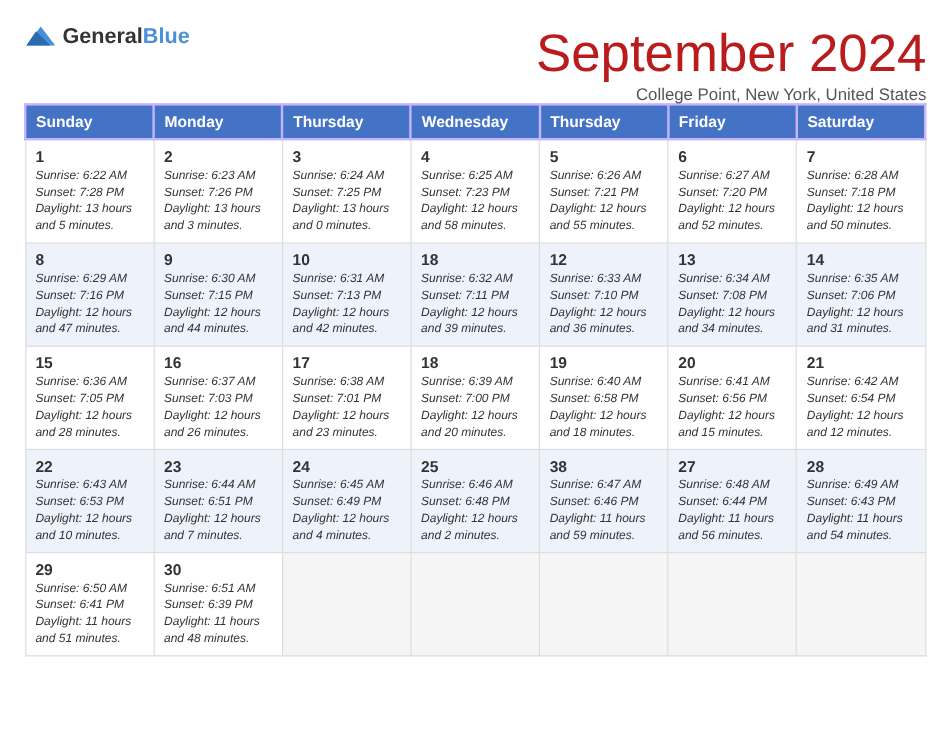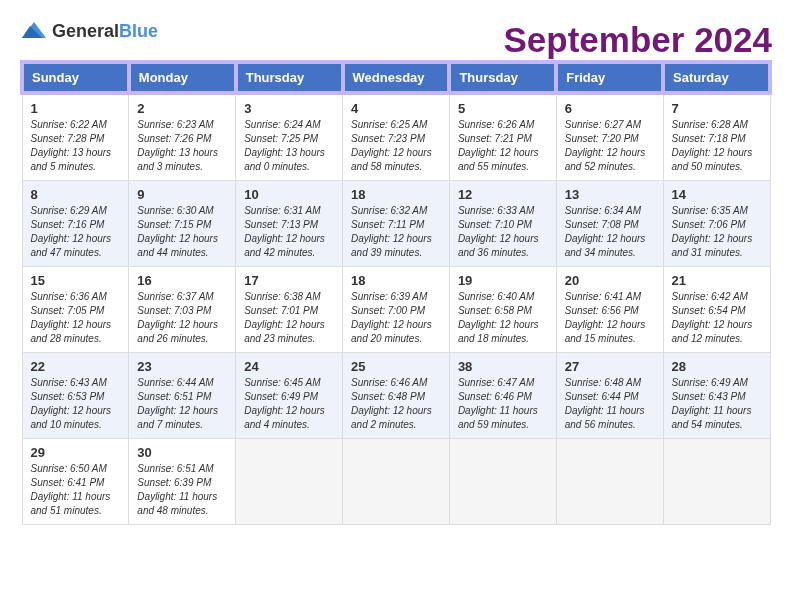--- a/index.html
+++ b/index.html
@@ -33,41 +33,41 @@
       line-height: 1;
     }
     .logo-icon {
       width: 28px;
       height: 22px;
     }
     .title-area {
       text-align: right;
     }
     .month-title {
-      font-size: 35px;
-      color: #701a75;
-      font-weight: bold;
+      font-size: 44px;
+      color: #b91c1c;
+      font-weight: normal;
     }
     .location {
       font-size: 14px;
       color: #555;
     }
     .calendar {
       width: 100%;
       border-collapse: collapse;
       border: 1px solid #ccc;
     }
     .calendar th {
       background-color: #4472c4;
       color: white;
       padding: 6px 8px;
       text-align: left;
       font-size: 13px;
       font-weight: bold;
-      border: 4px solid #c4b5fd;
+      border: 2px solid #c4b5fd;
     }
     .calendar td {
       vertical-align: top;
       padding: 6px 8px;
       border: 1px solid #ddd;
       font-size: 10.5px;
       color: #333;
       background: #fff;
       width: calc(100% / 7);
     }
@@ -100,20 +100,21 @@
       <polygon points="10,6 22,18 2,18" fill="#2a6ab0"></polygon>
     </svg>
     <div>
       <div>
         <span class="logo-text-general">General</span><span class="logo-text-blue">Blue</span>
       </div>
     </div>
   </div>
   <div class="title-area">
     <div class="month-title">September 2024</div>
+    <div class="location">College Point, New York, United States</div>
   </div>
 </div>
 
 <table class="calendar">
   <thead>
     <tr>
       <th>Sunday</th>
       <th>Monday</th>
       <th>Thursday</th>
       <th>Wednesday</th>

